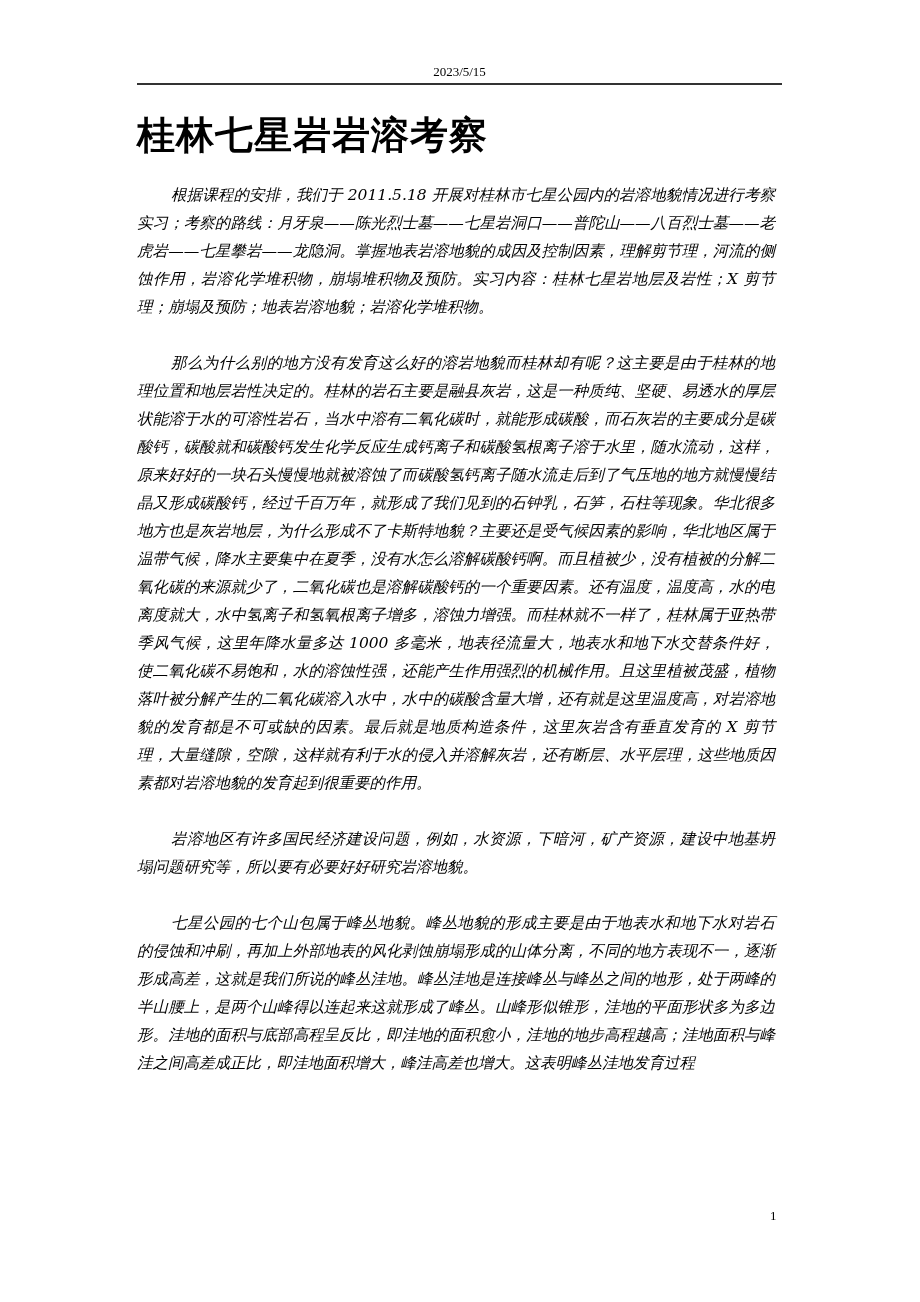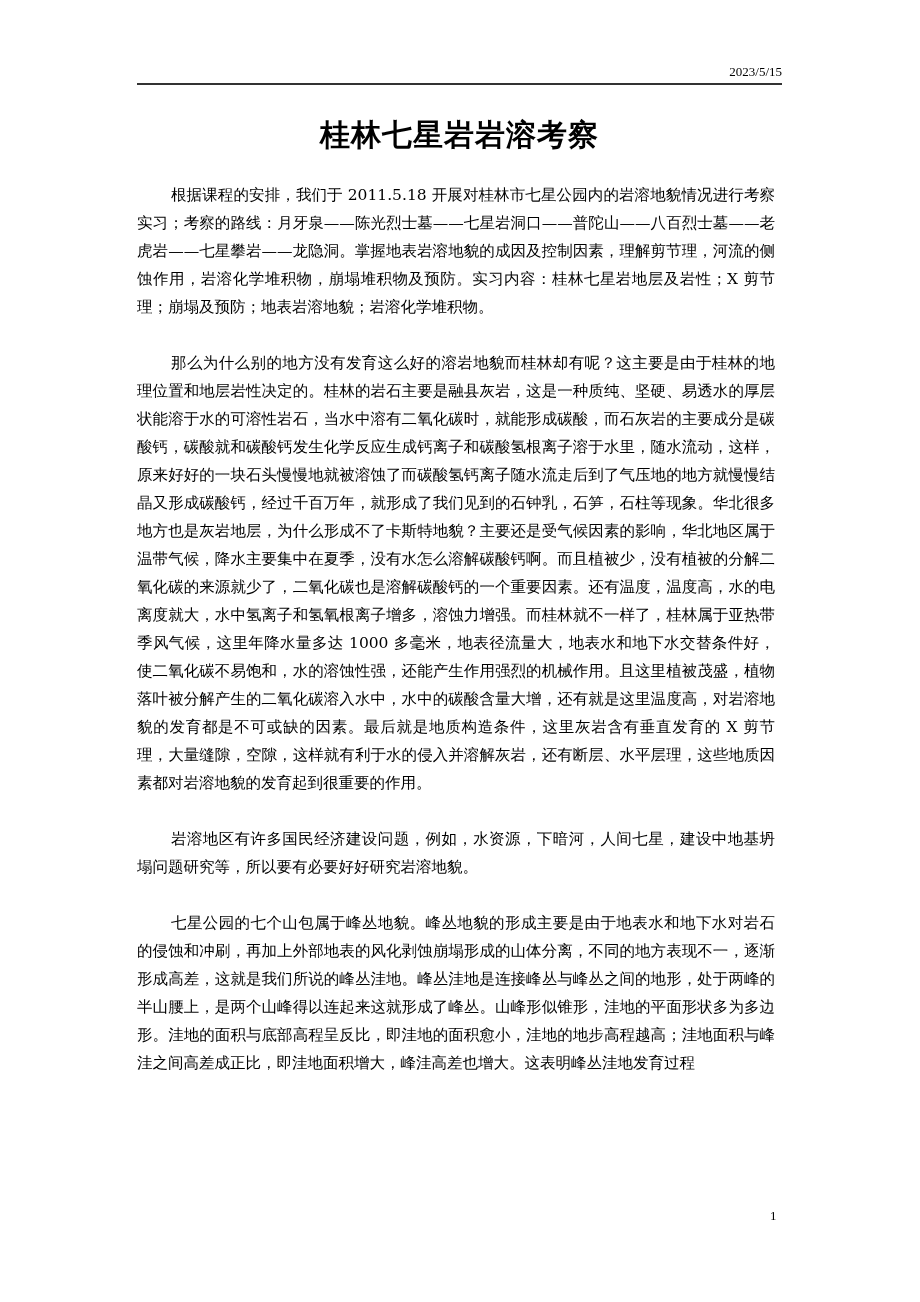--- a/index.html
+++ b/index.html
@@ -19,58 +19,59 @@
       position: absolute;
       left: 0; top: 0;
       width: 920px;
       height: 1302px;
     }
     .header-date {
       position: absolute;
       top: 64px;
       left: 137px;
       width: 645px;
-      text-align: right;
+      text-align: center;
       font-family: "Liberation Serif", serif;
       font-size: 13px;
       line-height: 16px;
     }
     .header-rule {
       position: absolute;
       top: 83px;
       left: 137px;
       width: 645px;
       height: 0;
       border-top: 2px solid #333;
     }
     .title {
       position: absolute;
       top: 115px;
       left: 137px;
       width: 645px;
-      text-align: center;
+      text-align: left;
       font-family: "DejaVu Sans", sans-serif;
       font-weight: bold;
-      font-size: 30px;
+      font-size: 38px;
       line-height: 40px;
       letter-spacing: 1px;
     }
     .body {
       position: absolute;
       top: 181px;
       left: 137px;
       width: 648px;
     }
     .para {
       margin: 0 10px 28px 0;
       text-indent: 34px;
       font-size: 15.5px;
       line-height: 28px;
       text-align: justify;
       font-family: "DejaVu Serif", serif;
+      font-style: italic;
     }
     .page-number {
       position: absolute;
       top: 1208px;
       left: 770px;
       font-family: "Liberation Serif", serif;
       font-size: 13px;
     }
   </style>
 </head>
@@ -78,18 +79,18 @@
 
 <div class="page">
   <div class="header-date">2023/5/15</div>
   <div class="header-rule"></div>
 
   <h1 class="title" style="margin:0;">桂林七星岩岩溶考察</h1>
 
   <div class="body">
     <p class="para">根据课程的安排，我们于 2011.5.18 开展对桂林市七星公园内的岩溶地貌情况进行考察实习；考察的路线：月牙泉——陈光烈士墓——七星岩洞口——普陀山——八百烈士墓——老虎岩——七星攀岩——龙隐洞。掌握地表岩溶地貌的成因及控制因素，理解剪节理，河流的侧蚀作用，岩溶化学堆积物，崩塌堆积物及预防。实习内容：桂林七星岩地层及岩性；X 剪节理；崩塌及预防；地表岩溶地貌；岩溶化学堆积物。</p>
     <p class="para">那么为什么别的地方没有发育这么好的溶岩地貌而桂林却有呢？这主要是由于桂林的地理位置和地层岩性决定的。桂林的岩石主要是融县灰岩，这是一种质纯、坚硬、易透水的厚层状能溶于水的可溶性岩石，当水中溶有二氧化碳时，就能形成碳酸，而石灰岩的主要成分是碳酸钙，碳酸就和碳酸钙发生化学反应生成钙离子和碳酸氢根离子溶于水里，随水流动，这样，原来好好的一块石头慢慢地就被溶蚀了而碳酸氢钙离子随水流走后到了气压地的地方就慢慢结晶又形成碳酸钙，经过千百万年，就形成了我们见到的石钟乳，石笋，石柱等现象。华北很多地方也是灰岩地层，为什么形成不了卡斯特地貌？主要还是受气候因素的影响，华北地区属于温带气候，降水主要集中在夏季，没有水怎么溶解碳酸钙啊。而且植被少，没有植被的分解二氧化碳的来源就少了，二氧化碳也是溶解碳酸钙的一个重要因素。还有温度，温度高，水的电离度就大，水中氢离子和氢氧根离子增多，溶蚀力增强。而桂林就不一样了，桂林属于亚热带季风气候，这里年降水量多达 1000 多毫米，地表径流量大，地表水和地下水交替条件好，使二氧化碳不易饱和，水的溶蚀性强，还能产生作用强烈的机械作用。且这里植被茂盛，植物落叶被分解产生的二氧化碳溶入水中，水中的碳酸含量大增，还有就是这里温度高，对岩溶地貌的发育都是不可或缺的因素。最后就是地质构造条件，这里灰岩含有垂直发育的 X 剪节理，大量缝隙，空隙，这样就有利于水的侵入并溶解灰岩，还有断层、水平层理，这些地质因素都对岩溶地貌的发育起到很重要的作用。</p>
-    <p class="para">岩溶地区有许多国民经济建设问题，例如，水资源，下暗河，人间七星，建设中地基坍塌问题研究等，所以要有必要好好研究岩溶地貌。</p>
+    <p class="para">岩溶地区有许多国民经济建设问题，例如，水资源，下暗河，矿产资源，建设中地基坍塌问题研究等，所以要有必要好好研究岩溶地貌。</p>
     <p class="para">七星公园的七个山包属于峰丛地貌。峰丛地貌的形成主要是由于地表水和地下水对岩石的侵蚀和冲刷，再加上外部地表的风化剥蚀崩塌形成的山体分离，不同的地方表现不一，逐渐形成高差，这就是我们所说的峰丛洼地。峰丛洼地是连接峰丛与峰丛之间的地形，处于两峰的半山腰上，是两个山峰得以连起来这就形成了峰丛。山峰形似锥形，洼地的平面形状多为多边形。洼地的面积与底部高程呈反比，即洼地的面积愈小，洼地的地步高程越高；洼地面积与峰洼之间高差成正比，即洼地面积增大，峰洼高差也增大。这表明峰丛洼地发育过程</p>
   </div>
 
   <div class="page-number">1</div>
 </div>
 
 </body></html>

